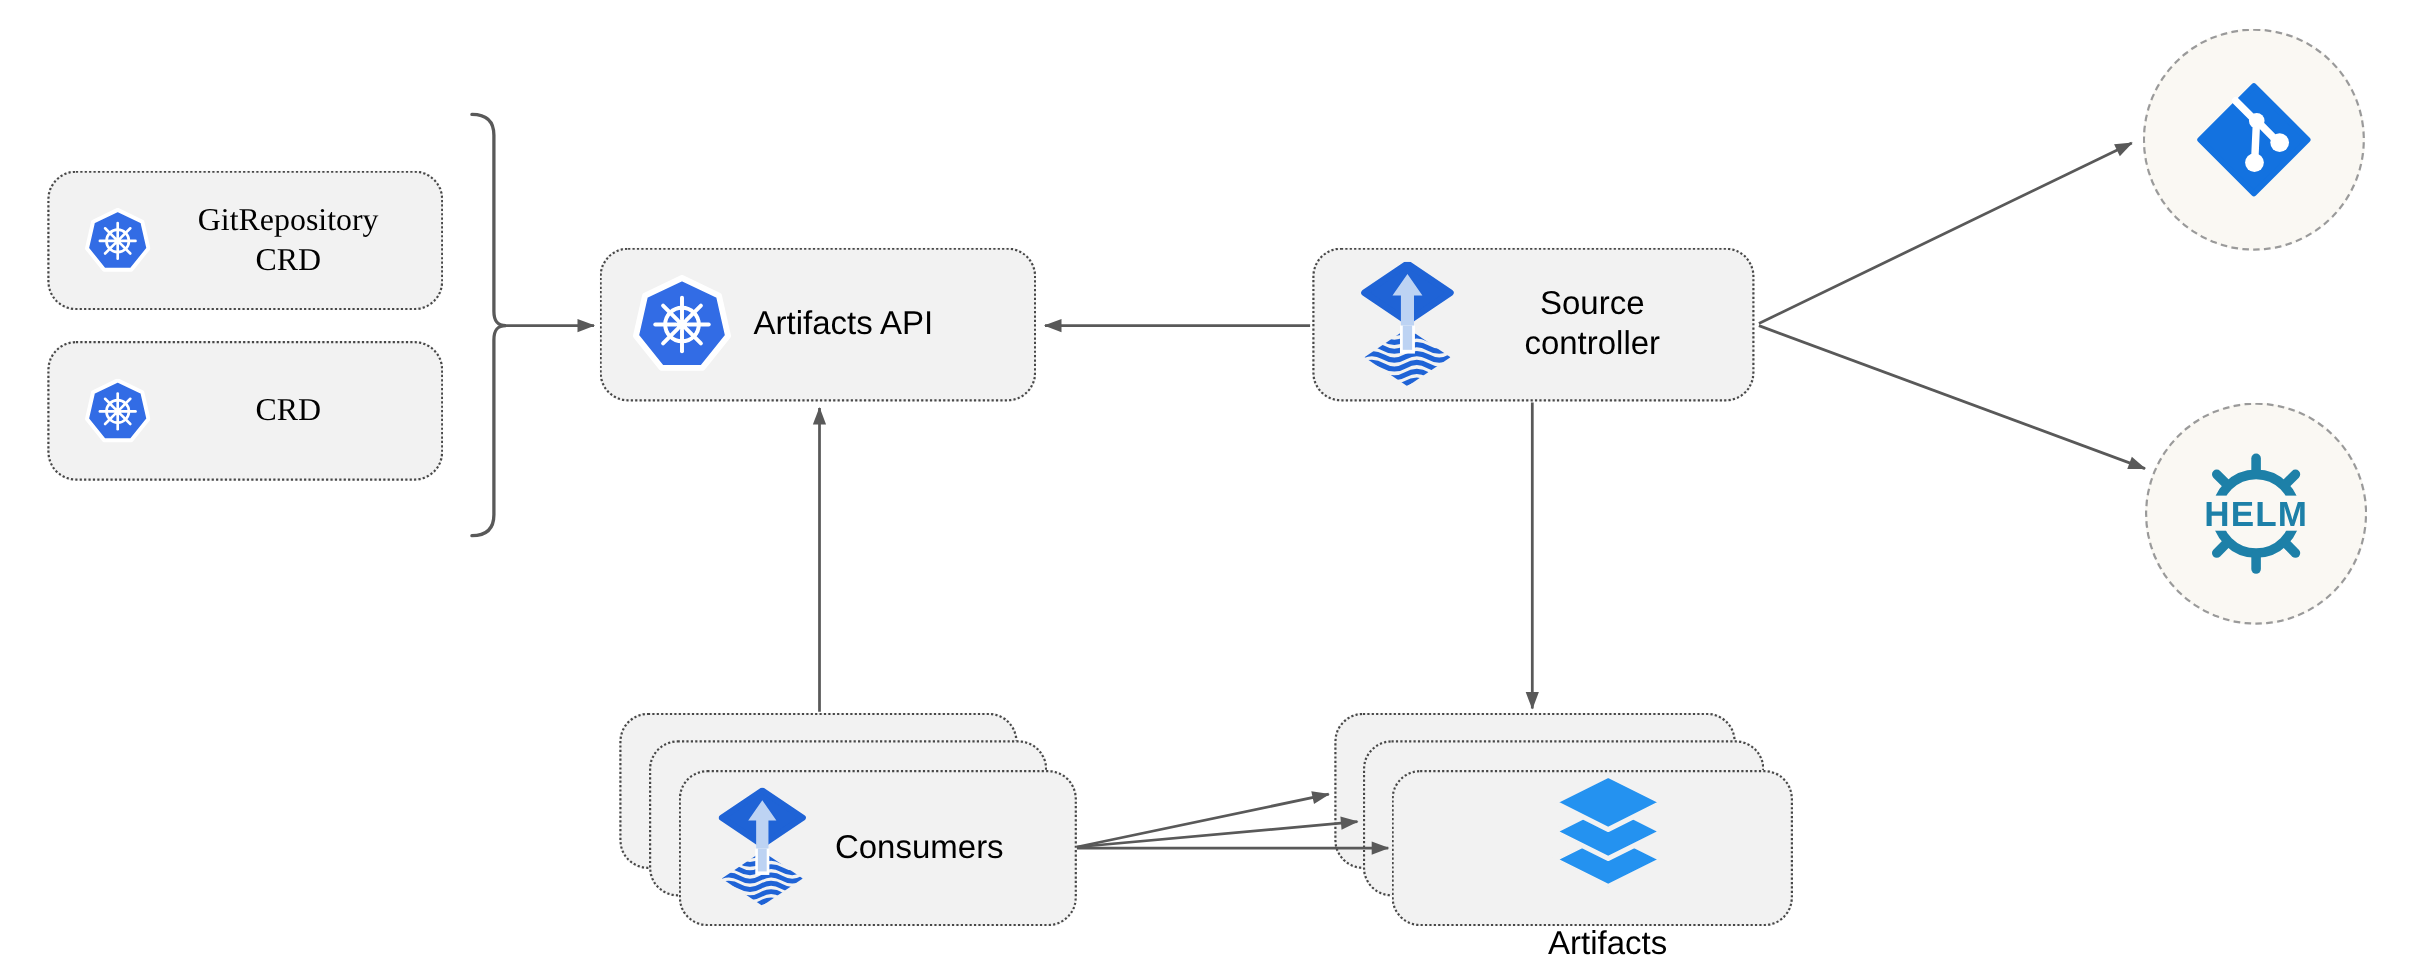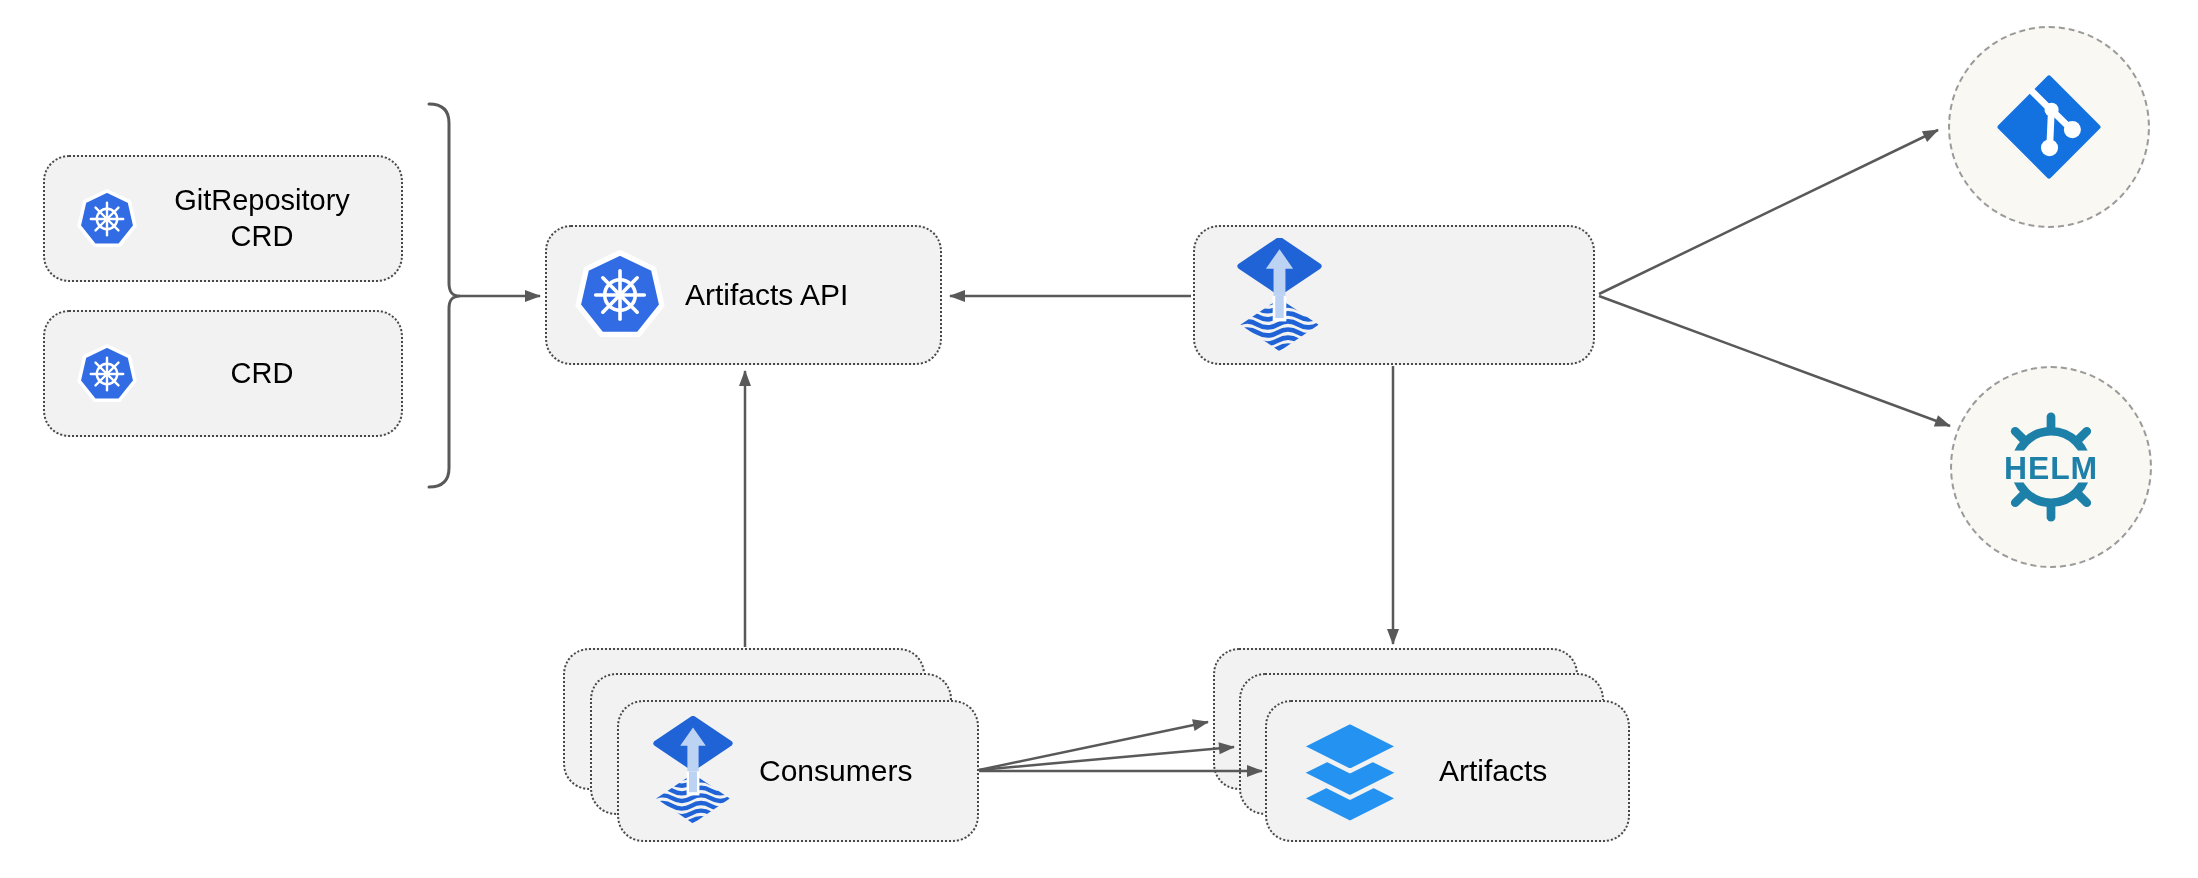--- a/index.html
+++ b/index.html
@@ -31,28 +31,28 @@
     position:absolute;
     background:var(--node-fill);
     border:2px dotted var(--node-border);
     border-radius:26px;
     display:flex;align-items:center;
     z-index:2;
   }
   .node .label{font-size:30px;line-height:1.22;color:var(--label-text);}
   .label .ln{display:block;text-align:center;}
   .crd{padding-left:32px;}
-  .crd .label{flex:1;font-size:29px;text-align:center;padding-right:14px;}
+  .crd .label{flex:1;font-size:29px;text-align:center;padding-right:14px;font-family:Liberation Serif, serif;}
   .api-node{padding-left:28px;gap:20px;}
   .src-node{padding-left:42px;}
   .src-node .label{flex:1;text-align:center;padding-right:20px;}
   .stack{position:absolute;z-index:2;}
   .stack .node{position:absolute;text-align:center;}
   .front-consumers{padding-left:34px;gap:26px;}
-  .front-artifacts{padding-left:28px;gap:34px;}
+  .front-artifacts{padding-left:28px;gap:34px;flex-direction:column;}
   .source-circle{
     position:absolute;width:202px;height:202px;border-radius:50%;
     background:var(--circle-fill);
     border:2.5px dashed var(--circle-border);
     display:flex;align-items:center;justify-content:center;
     z-index:2;
   }
   .icon{display:flex;align-items:center;justify-content:center;flex:none;}
   .helm-word{font-weight:bold;letter-spacing:1px;}
 </style>
@@ -166,20 +166,24 @@
         </svg>
     </span>
     <span class="label">Artifacts API</span>
   </div>
 
   <div class="node src-node" style="left:1193px;top:225px;width:402px;height:140px">
     <span class="icon" style="width:85px;height:115px">
       <svg width="85" height="115">
           <use href="#sym-flux"></use>
         </svg>
+    </span>
+    <span class="label">
+      <span class="ln">Source</span>
+      <span class="ln">controller</span>
     </span>
   </div>
 
   <div class="stack" style="left:563px;top:648px;width:420px;height:198px">
     <div class="node" style="left:0;top:0;width:362px;height:142px"></div>
     <div class="node" style="left:27px;top:25px;width:362px;height:142px"></div>
     <div class="node front-consumers" style="left:54px;top:52px;width:362px;height:142px">
       <span class="icon" style="width:80px;height:110px">
         <svg width="80" height="110">
             <use href="#sym-flux"></use>

